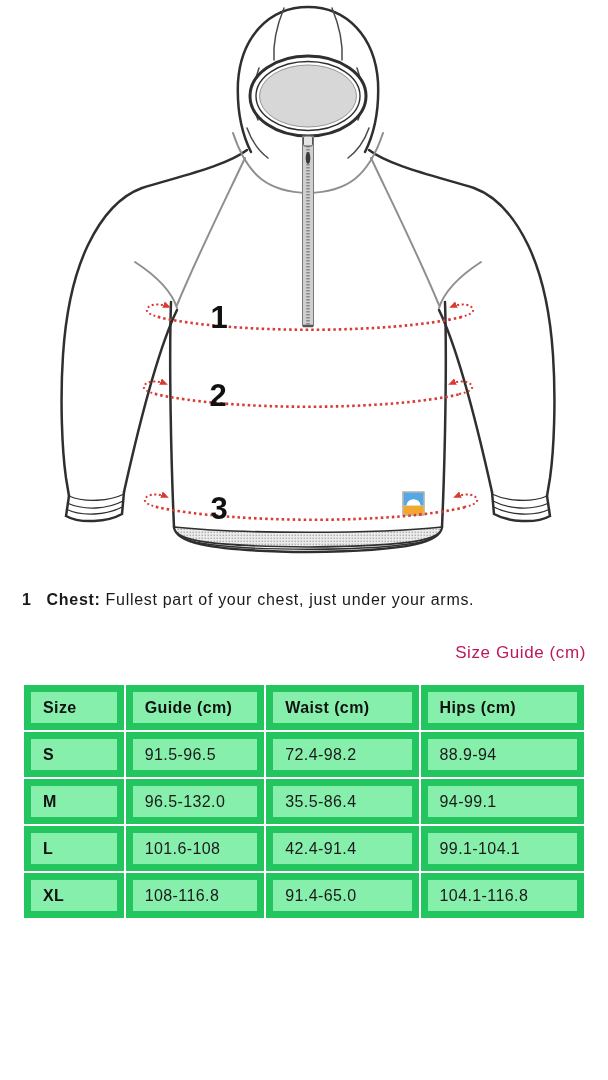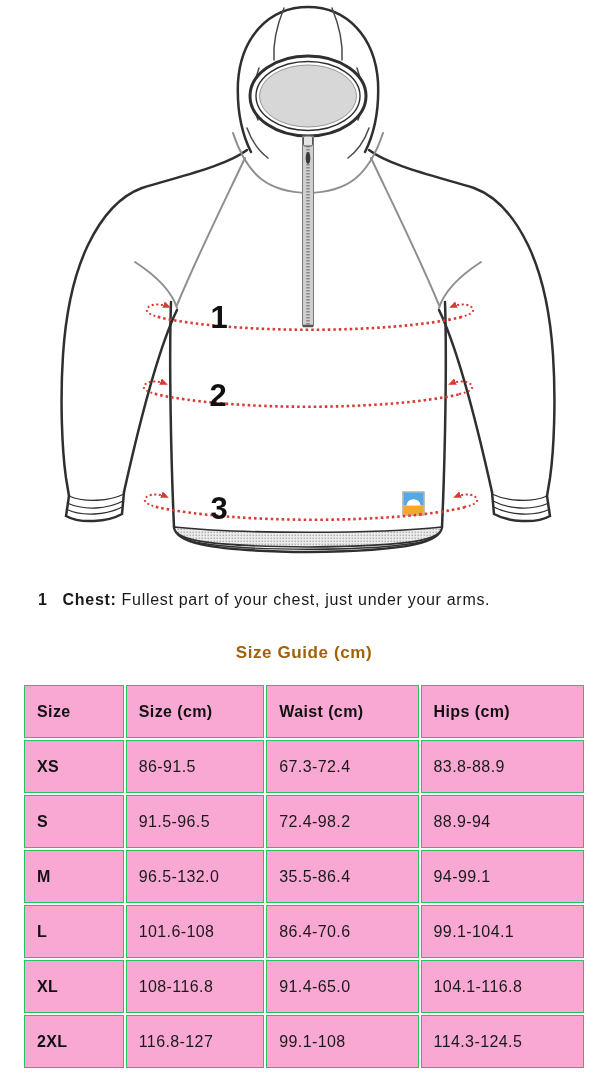--- a/index.html
+++ b/index.html
@@ -10,47 +10,47 @@
     -webkit-font-smoothing:antialiased;
   }
   .diagram-wrap { width:608px; height:570px; }
   .diagram-wrap svg { display:block; }
 
   .instructions { padding:0 22px; margin-top:18px; }
   .instr {
     font-size:16px;
     letter-spacing:0.7px;
     line-height:1.45;
-    margin:0 0 27px 16px;
+    margin:0 0 27px 0;
   }
   .instr .num  { font-weight:bold; margin-right:15px; }
   .instr .lbl  { font-weight:bold; margin-right:5px; }
 
   .size-guide { padding:0 22px 14px 22px; margin-top:32px; }
   .size-guide h3 {
     margin:0 0 20px 0;
-    text-align:center;
+    text-align:right;
     font-size:17px;
     letter-spacing:0.6px;
-    font-weight:bold;
-    color:#a16207;
+    font-weight:normal;
+    color:#be185d;
   }
   table.sizes {
     width:100%;
     border-collapse:separate;
     border-spacing:2px;
     font-size:16px;
     letter-spacing:0.4px;
   }
   table.sizes th, table.sizes td {
-    border:1px solid #22c55e;
-    padding:15px 12px;
+    border:7px solid #22c55e;
+    padding:5px 12px;
     text-align:left;
     height:21px;
-    background:#f9a8d4;
+    background:#86efac;
     white-space:nowrap;
   }
   table.sizes th { font-weight:bold; color:#111; }
   td.size-col { font-weight:bold; color:#111; }
 </style>
 </head>
 <body>
 
 <div class="diagram-wrap">
   <svg width="608" height="570" viewBox="0 0 608 570" xmlns="http://www.w3.org/2000/svg">
@@ -180,57 +180,45 @@
   <table class="sizes">
     <colgroup>
       <col style="width:18%">
         <col style="width:25%">
         <col style="width:27.5%">
         <col style="width:29.5%">
     </colgroup>
     <thead>
       <tr>
         <th>Size</th>
-        <th>Size (cm)</th>
+        <th>Guide (cm)</th>
         <th>Waist (cm)</th>
         <th>Hips (cm)</th>
       </tr>
     </thead>
     <tbody>
-      <tr>
-        <td class="size-col">XS</td>
-        <td>86-91.5</td>
-        <td>67.3-72.4</td>
-        <td>83.8-88.9</td>
-      </tr>
       <tr>
         <td class="size-col">S</td>
         <td>91.5-96.5</td>
         <td>72.4-98.2</td>
         <td>88.9-94</td>
       </tr>
       <tr>
         <td class="size-col">M</td>
         <td>96.5-132.0</td>
         <td>35.5-86.4</td>
         <td>94-99.1</td>
       </tr>
       <tr>
         <td class="size-col">L</td>
         <td>101.6-108</td>
-        <td>86.4-70.6</td>
+        <td>42.4-91.4</td>
         <td>99.1-104.1</td>
       </tr>
       <tr>
         <td class="size-col">XL</td>
         <td>108-116.8</td>
         <td>91.4-65.0</td>
         <td>104.1-116.8</td>
       </tr>
-      <tr>
-        <td class="size-col">2XL</td>
-        <td>116.8-127</td>
-        <td>99.1-108</td>
-        <td>114.3-124.5</td>
-      </tr>
     </tbody>
   </table>
 </div>
 
 </body></html>

